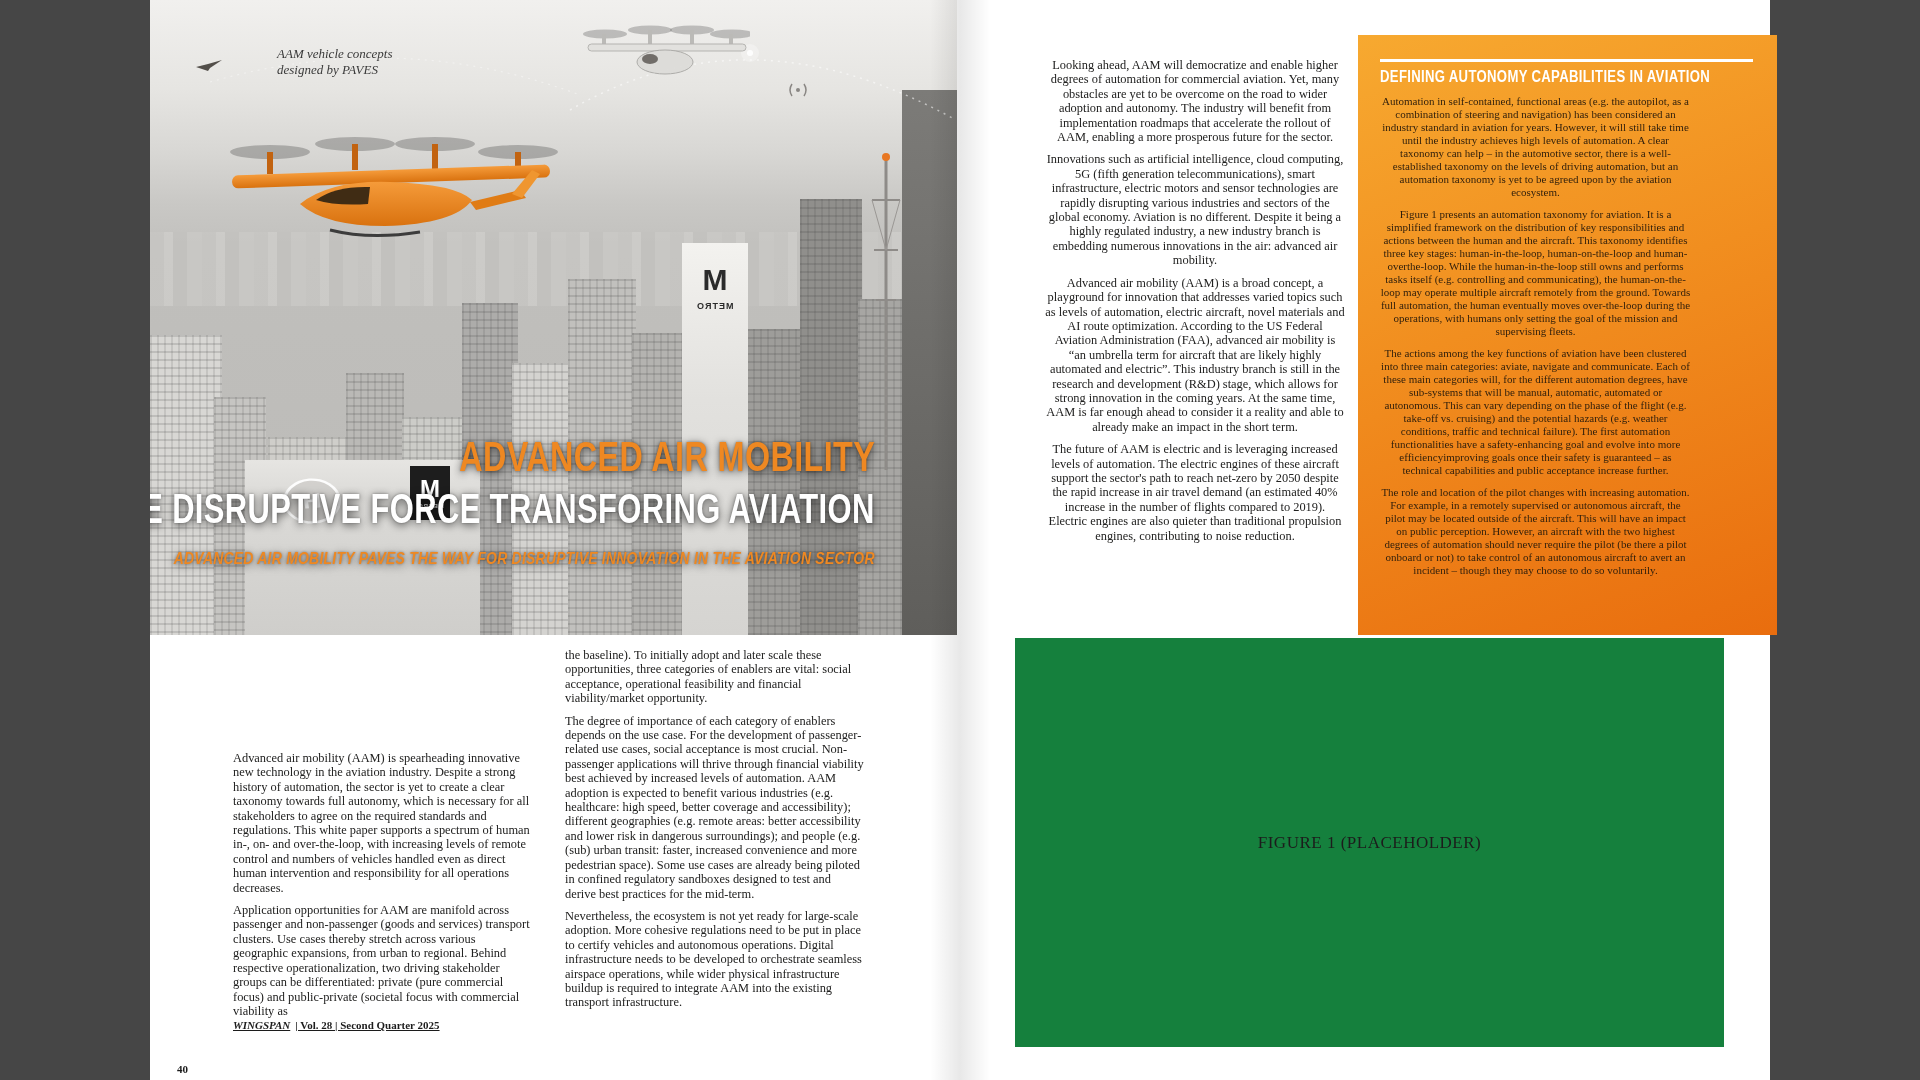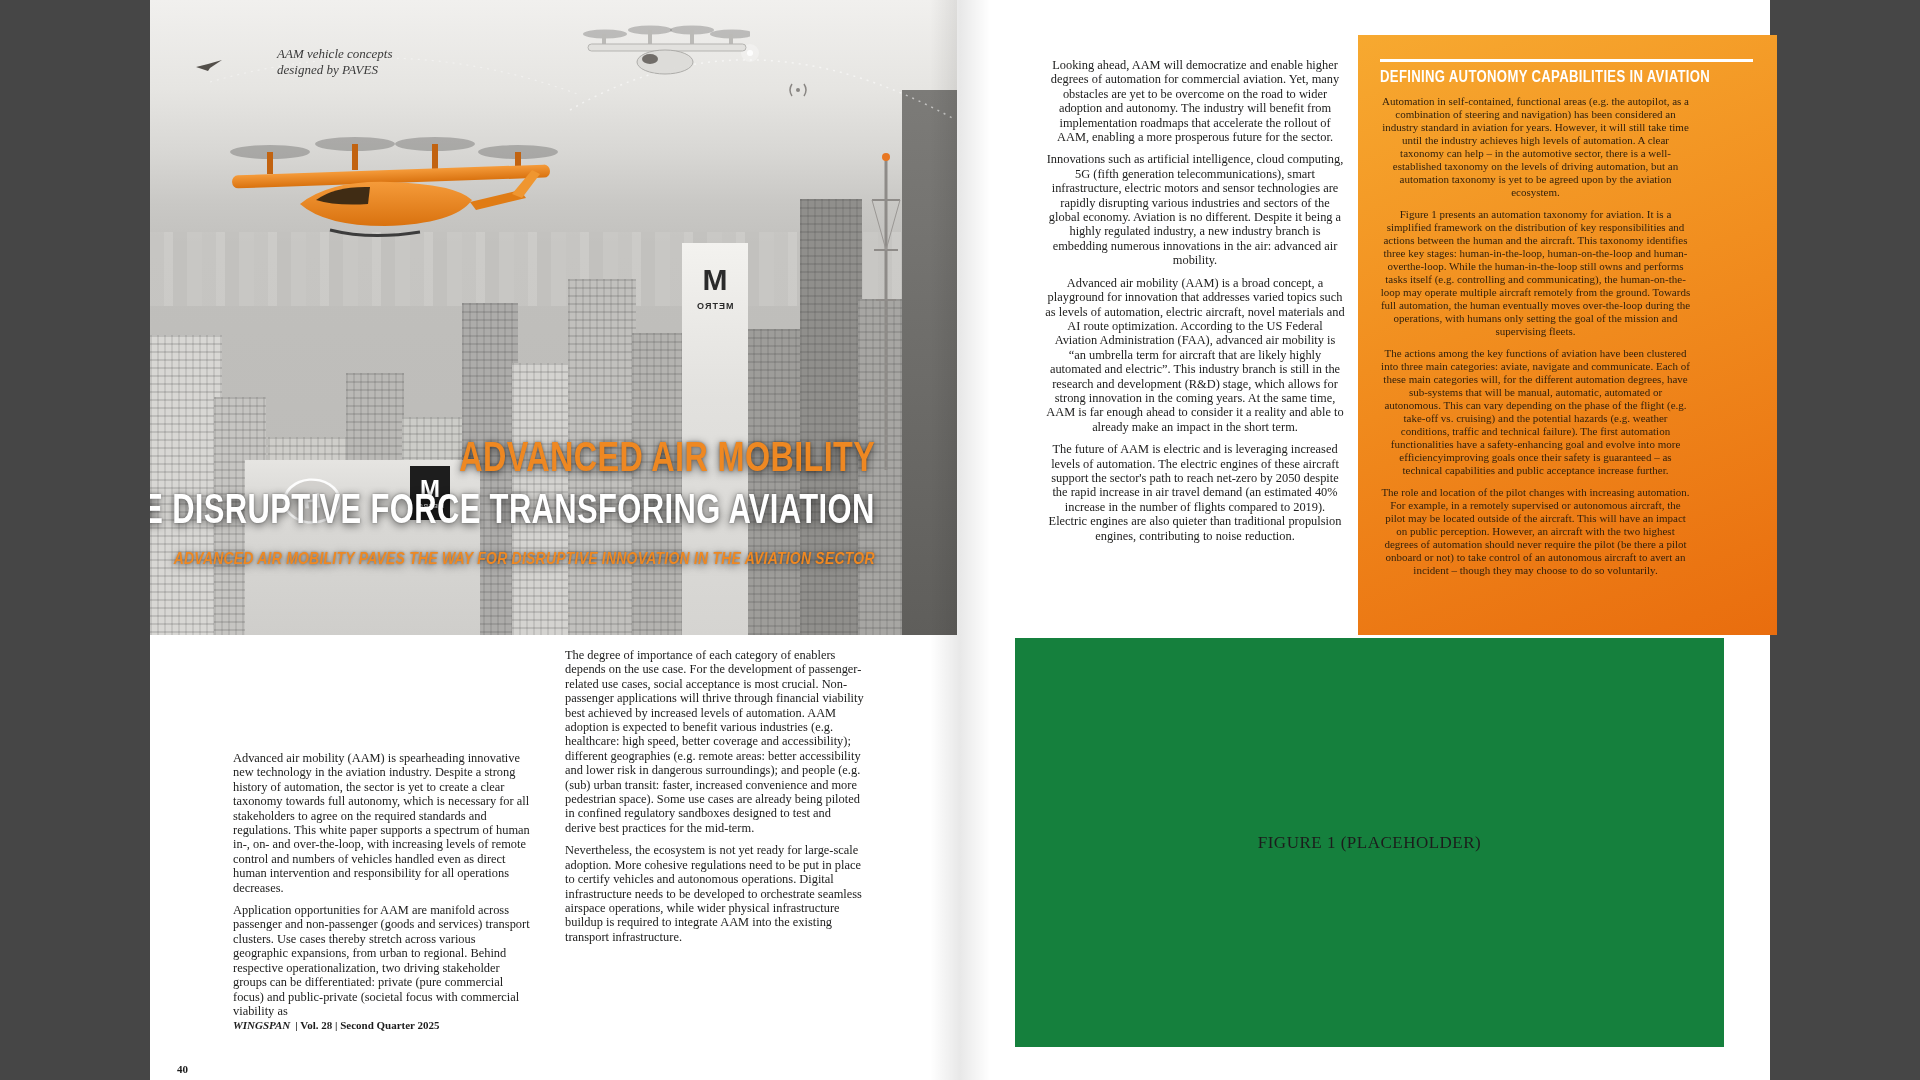--- a/index.html
+++ b/index.html
@@ -72,21 +72,21 @@
   .sb-body { position:absolute; left:22px; top:60px; width:311px; }
   .sp { font:11px/13px "Liberation Serif",serif; color:#2e1e0c; margin-bottom:9px; }
 
   
   .figure-box { position:absolute; left:55px; top:638px; width:709px; height:409px; background:#15803d;
         display:flex; align-items:center; justify-content:center; }
   .figure-label { font:17px "Liberation Serif",serif; color:#1c1c1c; letter-spacing:.5px; }
 
   
   .footer-num { position:absolute; left:27px; top:1063px; font:bold 11px "Liberation Serif",serif; color:#1c1c1c; }
-  .footer-text { position:absolute; left:83px; top:1019px; font:bold 11px "Liberation Serif",serif; color:#1c1c1c; }
+  .footer-text { position:absolute; left:83px; top:1019px; font:bold 11px "Liberation Serif",serif; color:#1c1c1c;text-decoration:underline; }
   .footer-text .mag { font-style:italic; margin-right:5px; }
 </style>
 </head>
 <body>
 
 <div class="stage">
   <div class="spread">
 
     <div class="page page-left">
 
@@ -197,20 +197,21 @@
       </div>
 
       <div class="byline">BY: MARIA ALONSO, ET AL.</div>
 
       <div class="col col1">
         <p class="bp">Advanced air mobility (AAM) is spearheading innovative new technology in the aviation industry. Despite a strong history of automation, the sector is yet to create a clear taxonomy towards full autonomy, which is necessary for all stakeholders to agree on the required standards and regulations. This white paper supports a spectrum of human in-, on- and over-the-loop, with increasing levels of remote control and numbers of vehicles handled even as direct human intervention and responsibility for all operations decreases.</p>
         <p class="bp">Application opportunities for AAM are manifold across passenger and non-passenger (goods and services) transport clusters. Use cases thereby stretch across various geographic expansions, from urban to regional. Behind respective operationalization, two driving stakeholder groups can be differentiated: private (pure commercial focus) and public-private (societal focus with commercial viability as</p>
       </div>
 
       <div class="col col2">
+        <p class="bp">the baseline). To initially adopt and later scale these opportunities, three categories of enablers are vital: social acceptance, operational feasibility and financial viability/market opportunity.</p>
         <p class="bp">The degree of importance of each category of enablers depends on the use case. For the development of passenger-related use cases, social acceptance is most crucial. Non-passenger applications will thrive through financial viability best achieved by increased levels of automation. AAM adoption is expected to benefit various industries (e.g. healthcare: high speed, better coverage and accessibility); different geographies (e.g. remote areas: better accessibility and lower risk in dangerous surroundings); and people (e.g. (sub) urban transit: faster, increased convenience and more pedestrian space). Some use cases are already being piloted in confined regulatory sandboxes designed to test and derive best practices for the mid-term.</p>
         <p class="bp">Nevertheless, the ecosystem is not yet ready for large-scale adoption. More cohesive regulations need to be put in place to certify vehicles and autonomous operations. Digital infrastructure needs to be developed to orchestrate seamless airspace operations, while wider physical infrastructure buildup is required to integrate AAM into the existing transport infrastructure.</p>
       </div>
 
       <div class="footer-num">40</div>
       <div class="footer-text">
         <span class="mag">WINGSPAN</span><span>| Vol. 28 | Second Quarter 2025</span>
       </div>
     </div>
 

